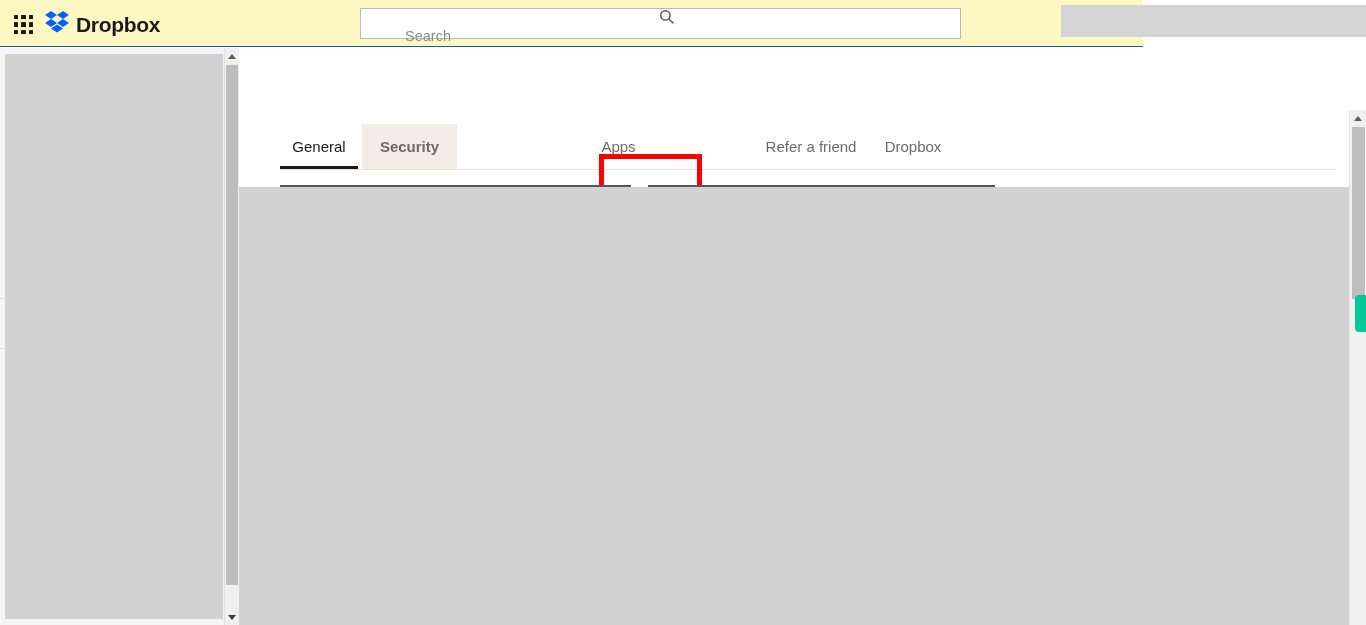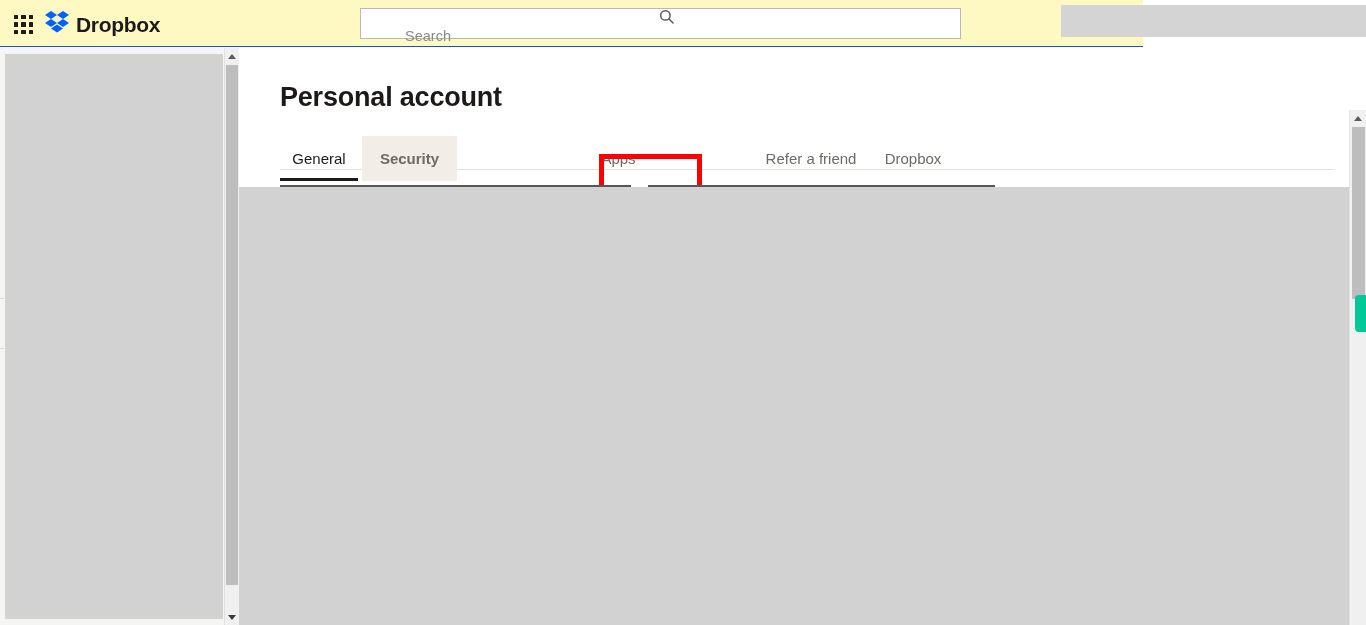--- a/index.html
+++ b/index.html
@@ -189,21 +189,21 @@
     height: 46px;
   }
   #tab-baseline {
     position: absolute;
     left: 0; top: 45px;
     width: 1055px; height: 1px;
     background: #e6e3dd;
   }
   .tab {
     position: absolute;
-    top: 12px;
+    top: 0;
     height: 45px;
     display: flex;
     align-items: center;
     font-size: 15px;
     color: #6e6a66;
     white-space: nowrap;
     cursor: pointer;
   }
   .tab.active {
     color: #1e1919;
@@ -334,21 +334,20 @@
     <span class="tri-up"></span>
   </div>
   <div id="sidebar-scroll-thumb"></div>
   <div id="sidebar-scroll-down">
     <span class="tri-down"></span>
   </div>
 </div>
 
 <div id="main-panel">
 
-  <h1 id="page-title">Personal account</h1>
 
   <div id="tab-strip">
     <div id="tab-baseline"></div>
   <div class="tab active" style="left: 0px; width: 78px; justify-content: center;">General</div>
       <div class="tab highlighted" style="left: 82px; width: 95px; justify-content: center;">Security</div>
       <div class="tab" style="left: 315px; width: 47px; justify-content: center;">Apps</div>
       <div class="tab" style="left: 475px; width: 112px; justify-content: center;">Refer a friend</div>
       <div class="tab" style="left: 599px; width: 68px; justify-content: center;">Dropbox</div>
     </div>
 

